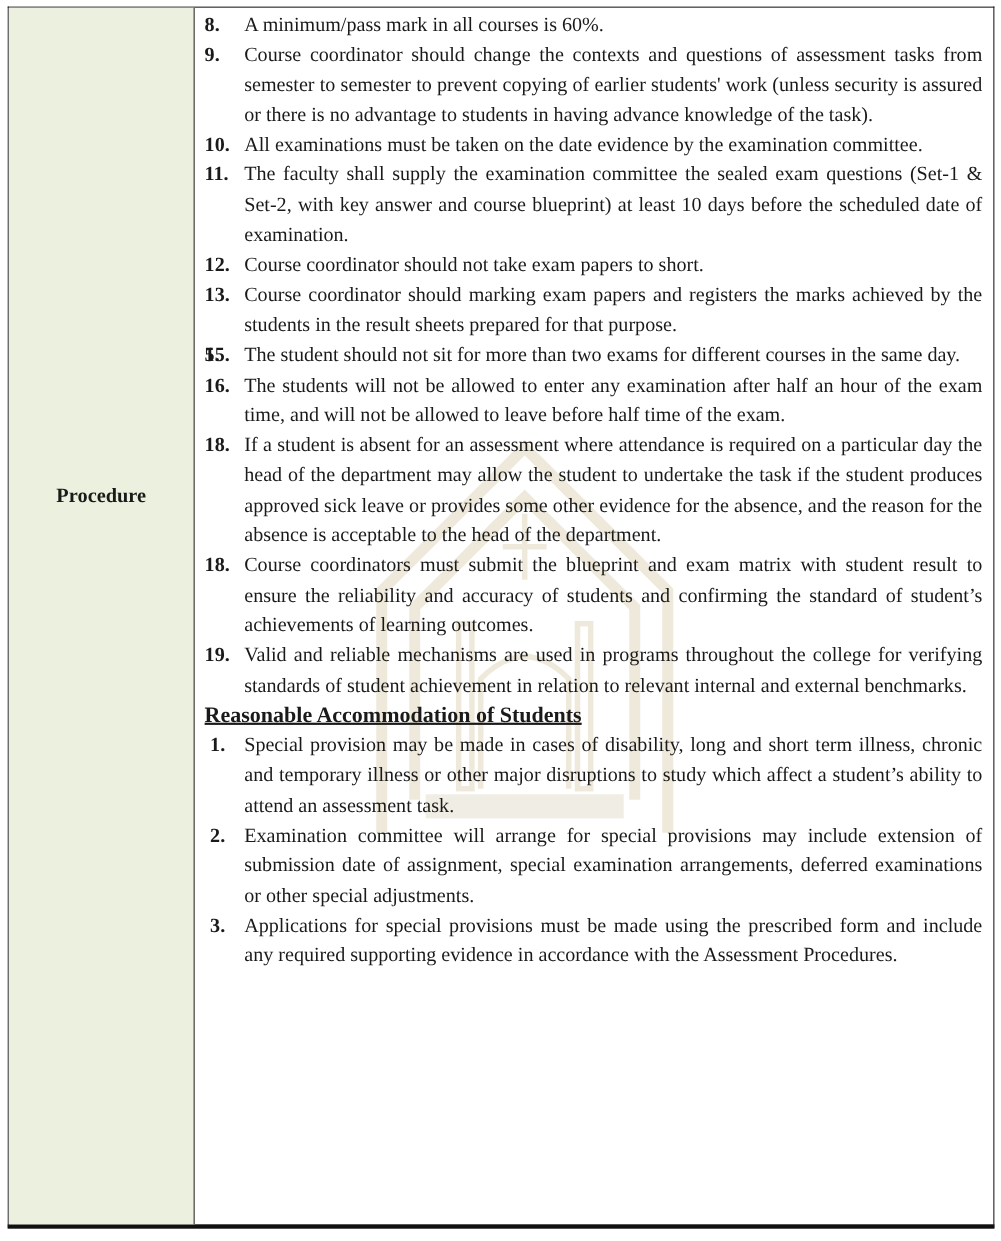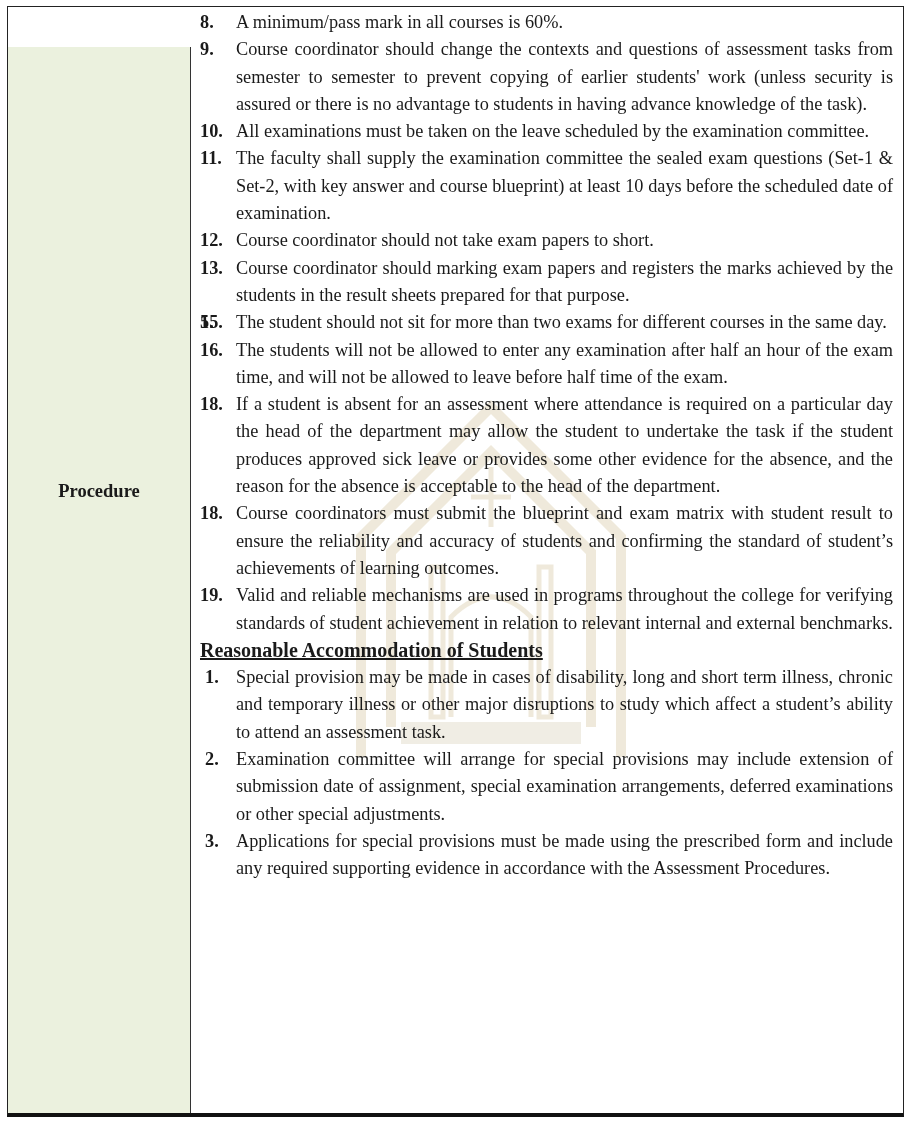--- a/index.html
+++ b/index.html
@@ -2,22 +2,22 @@
 <html><head>
 <meta charset="utf-8">
 <style>
   html, body { margin: 0; padding: 0; background: #ffffff; }
   body { width: 910px; height: 1128px; position: relative; overflow: hidden;
          font-family: "Liberation Serif", "DejaVu Serif", serif; color: #1a1a1a; }
   .page { position: absolute; left: 0; top: 0; width: 910px; height: 1128px; }
   .table { position: absolute; left: 7px; top: 6px; width: 897px; height: 1111px;
            border: 1px solid #222; border-bottom: 4px solid #111; box-sizing: border-box;
            display: flex; }
-  .label-cell { width: 183px; background: #ebf1de; border-right: 1.5px solid #333;
-                box-sizing: border-box; position: relative; margin-top: 40px; }
+  .label-cell { width: 169px; background: #ebf1de; border-right: 1.5px solid #333;
+                box-sizing: border-box; position: relative; }
   .label-text { position: absolute; left: 0; right: 0; top: 434px; text-align: center;
                 font-weight: bold; font-size: 18.5px; }
   .content-cell { flex: 1; position: relative; padding: 2px 10px 0 9px; box-sizing: border-box;
                   font-size: 18.3px; line-height: 27.3px; }
   .watermark { position: absolute; left: 150px; top: 380px; width: 300px; height: 380px;
                opacity: 0.22; pointer-events: none; }
   ol.items { list-style: none; margin: 0; padding: 0; position: relative; z-index: 1; }
   ol.items li { position: relative; padding-left: 36px; text-align: justify; }
   ol.items li .num { position: absolute; left: 0; top: 0; font-weight: bold; }
   .section-heading { font-weight: bold; text-decoration: underline; position: relative; z-index: 1;
@@ -46,21 +46,21 @@
           <rect x="198" y="180" width="12" height="150"></rect>
         </g>
         <g fill="#c0b28a">
           <rect x="60" y="335" width="180" height="22"></rect>
         </g>
       </svg>
 
       <ol class="items">
         <li><span class="num">8.</span><span>A minimum/pass mark in all courses is 60%.</span></li>
         <li><span class="num">9.</span><span>Course coordinator should change the contexts and questions of assessment tasks from semester to semester to prevent copying of earlier students' work (unless security is assured or there is no advantage to students in having advance knowledge of the task).</span></li>
-        <li><span class="num">10.</span><span>All examinations must be taken on the leave scheduled by the examination committee.</span></li>
+        <li><span class="num">10.</span><span>All examinations must be taken on the date evidence by the examination committee.</span></li>
         <li><span class="num">11.</span><span>The faculty shall supply the examination committee the sealed exam questions (Set-1 &amp; Set-2, with key answer and course blueprint) at least 10 days before the scheduled date of examination.</span></li>
         <li><span class="num">12.</span><span>Course coordinator should not take exam papers to short.</span></li>
         <li><span class="num">13.</span><span>Course coordinator should marking exam papers and registers the marks achieved by the students in the result sheets prepared for that purpose.</span></li>
         <li><span class="num">5.</span></li>
         <li><span class="num">15.</span><span>The student should not sit for more than two exams for different courses in the same day.</span></li>
         <li><span class="num">16.</span><span>The students will not be allowed to enter any examination after half an hour of the exam time, and will not be allowed to leave before half time of the exam.</span></li>
         <li><span class="num">18.</span><span>If a student is absent for an assessment where attendance is required on a particular day  the head of the department may allow the student to undertake the task if the student produces approved sick leave or provides some other evidence for the absence, and the reason for the absence is acceptable to the head of the department.</span></li>
         <li><span class="num">18.</span><span>Course coordinators must submit the blueprint and exam matrix with student result to ensure the reliability and accuracy of students and confirming the standard of student’s achievements of learning outcomes.</span></li>
         <li><span class="num">19.</span><span>Valid and reliable mechanisms are used in programs throughout the college for verifying standards of student achievement in relation to relevant internal and external benchmarks.</span></li>
       </ol>

